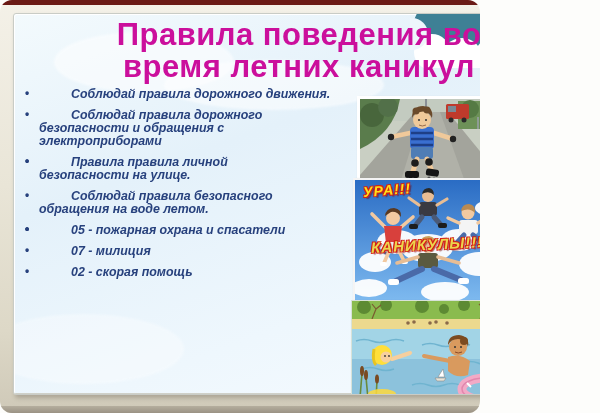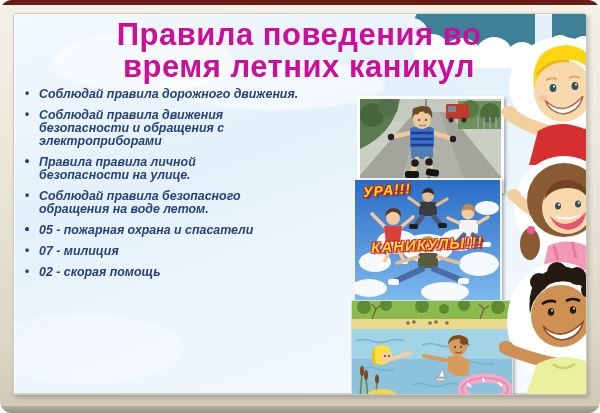--- a/index.html
+++ b/index.html
@@ -1,18 +1,18 @@
 <!DOCTYPE html>
 <html><head>
 <meta charset="utf-8">
 <style>
   html,body{margin:0;padding:0;background:#fdfdfb;}
   *{box-sizing:border-box;}
   .stage{
-    position:relative;width:600px;height:413px;border-radius:12px;
+    position:relative;width:480px;height:413px;border-radius:12px;
     background:linear-gradient(180deg,#f4f1e8 0%,#e9e5d7 45%,#ddd8c7 80%,#cfc9b8 100%);
     font-family:"Liberation Sans","DejaVu Sans",sans-serif;overflow:hidden;
   }
   .top-bar{position:absolute;top:0;left:0;right:0;height:5px;background:#6b1a15;border-radius:12px 12px 0 0;}
   .bottom-strip{position:absolute;bottom:0;left:0;right:0;height:7px;background:linear-gradient(180deg,#b5ae9e,#9a9284);border-radius:0 0 12px 12px;}
   .slide{
     position:absolute;left:13px;top:13px;width:574px;height:382px;
     background:linear-gradient(160deg,#f3fafd 0%,#e4f1fa 35%,#eef7fd 70%,#f6fbff 100%);
     border:1px solid #c9ccc6;border-radius:3px;overflow:hidden;
     box-shadow:inset 1px 1px 0 #ffffff,inset -1px -1px 0 #cfd0c8,2px 3px 4px rgba(60,50,40,.25);
@@ -24,21 +24,21 @@
   .title{
     position:absolute;top:5px;left:20px;width:530px;text-align:center;
     font-weight:bold;font-size:31px;line-height:32px;letter-spacing:.5px;
     color:#cb0f9c;white-space:pre-line;z-index:5;
   }
   
   .rules{position:absolute;left:8px;top:74px;width:332px;margin:0;padding:0;list-style:none;z-index:5;}
   .rules li{position:relative;padding-left:17px;margin-bottom:8px;
     color:#27417d;font-weight:bold;font-style:italic;font-size:12.4px;line-height:13px;}
   .dot{position:absolute;left:3px;top:-1px;font-style:normal;font-size:12px;color:#27417d;}
-  .btxt{white-space:pre-line;}
+  .btxt{white-space:pre-line;margin-left:32px;}
   
   .photo{position:absolute;z-index:3;box-shadow:2px 2px 3px rgba(0,0,0,.28);}
   .photo svg{display:block;}
   .photo1{left:343px;top:82px;border:3px solid #ffffff;}
   .photo2{left:339px;top:164px;border:2px solid #f4f4f4;}
   .photo3{left:337px;top:286px;border:1px solid #d8e2d8;}
   .overlay-txt{position:absolute;font-weight:bold;font-style:italic;line-height:1;
     color:#ffe01a;letter-spacing:1px;white-space:nowrap;
     text-shadow:-1px -1px 0 #d42015,1px -1px 0 #d42015,-1px 1px 0 #d42015,1px 1px 0 #d42015,2px 2px 1px rgba(120,0,0,.5);}
   .hooray{left:8px;top:3px;font-size:14px;transform:rotate(-5deg);}
@@ -71,21 +71,21 @@
       <path d="M0 0 H40 V40 Q26 46 16 36 Q4 40 0 28 Z" fill="#3e8095"></path>
       <circle cx="8" cy="36" r="13" fill="#fff"></circle>
         <circle cx="32" cy="38" r="14" fill="#fff"></circle>
     </svg>
 
     <div class="title">Правила поведения во
 время летних каникул</div>
 
     <ul class="rules">
       <li><span class="dot">•</span><span class="btxt">Соблюдай правила дорожного движения.</span></li>
-      <li><span class="dot">•</span><span class="btxt">Соблюдай правила движения
+      <li><span class="dot">•</span><span class="btxt">Соблюдай правила дорожного
 безопасности и обращения с
 электроприборами</span></li>
       <li><span class="dot">•</span></li>
       <li><span class="dot">•</span><span class="btxt">Правила правила личной
 безопасности на улице.</span></li>
       <li><span class="dot">•</span><span class="btxt">Соблюдай правила  безопасного
 обращения на воде летом.</span></li>
       <li><span class="dot">•</span></li>
       <li><span class="dot">•</span></li>
       <li><span class="dot">•</span><span class="btxt">05 -  пожарная охрана и спасатели</span></li>

